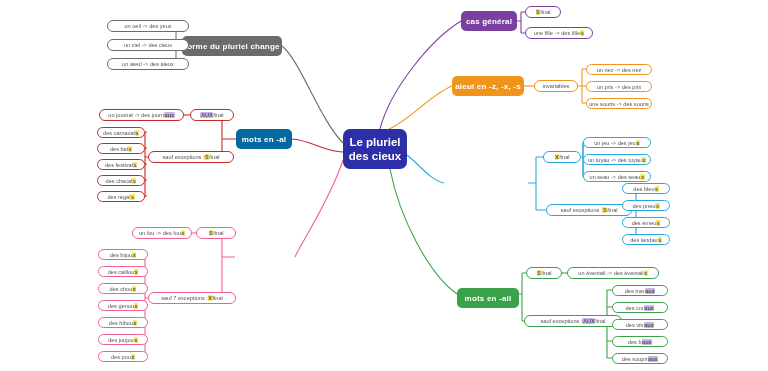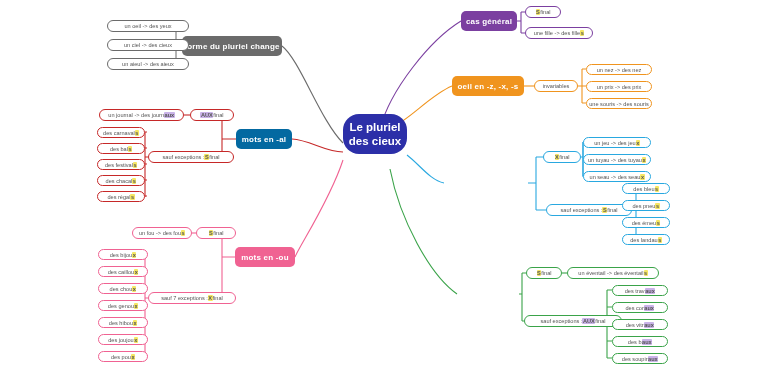--- a/index.html
+++ b/index.html
@@ -59,68 +59,68 @@
       <path d="M583,142 L584,142 M583,159 L584,159 M583,176 L584,176" stroke="#29a8e0"></path>
       <path d="M632,210 L636,210 M636,188 L636,239 M636,188 L622,188 M636,205 L622,205 M636,222 L622,222 M636,239 L622,239" stroke="#29a8e0"></path>
 
       <path d="M390,169 C400,220 430,275 457,294" stroke="#3aa349"></path>
       <path d="M519,294 L522,294 M522,273 L522,321 M522,273 L526,273 M522,321 L524,321" stroke="#3aa349"></path>
       <path d="M562,273 L567,273" stroke="#3aa349"></path>
       <path d="M622,321 L607,321 M607,290 L607,358 M607,290 L612,290 M607,307 L612,307 M607,324 L612,324 M607,341 L612,341 M607,358 L612,358" stroke="#3aa349"></path>
     </g>
   </svg>
 
-  <div class="node central" style="left:343px;top:114px;width:64px;height:40px;border-radius:16px;">
+  <div class="node central" style="left:343px;top:129px;width:64px;height:40px;">
     <span>
       <span>Le pluriel</span><br>
       <span>des cieux</span>
     </span>
   </div>
 
 <div class="node main" style="left: 182px; top: 36px; width: 100px; height: 20px; background: rgb(107, 107, 107);">forme du pluriel change</div>
     <div class="node leaf" style="left: 107px; top: 20px; width: 82px; height: 12px; border-color: rgb(107, 107, 107);">un oeil -&gt; des yeux</div>
     <div class="node leaf" style="left: 107px; top: 39px; width: 82px; height: 12px; border-color: rgb(107, 107, 107);">un ciel -&gt; des cieux</div>
     <div class="node leaf" style="left: 107px; top: 58px; width: 82px; height: 12px; border-color: rgb(107, 107, 107);">un aieul -&gt; des aieux</div>
     <div class="node main" style="left: 236px; top: 129px; width: 56px; height: 20px; background: #0369a1;">mots en -al</div>
     <div class="node leaf" style="left: 190px; top: 109px; width: 44px; height: 12px; border-color: rgb(198, 40, 40);"><span class="hl" style="background: rgb(201, 179, 232);">AUX</span> final</div>
     <div class="node leaf" style="left: 99px; top: 109px; width: 85px; height: 12px; border-color: rgb(198, 40, 40);">un journal -&gt; des journ<span class="hl" style="background: rgb(201, 179, 232);">aux</span></div>
     <div class="node leaf" style="left: 148px; top: 151px; width: 86px; height: 12px; border-color: rgb(198, 40, 40);">sauf exceptions : <span class="hl" style="background: rgb(245, 230, 99);">S</span> final</div>
     <div class="node leaf" style="left: 97px; top: 127px; width: 48px; height: 11px; border-color: rgb(198, 40, 40);">des carnaval<span class="hl" style="background: rgb(245, 230, 99);">s</span></div>
     <div class="node leaf" style="left: 97px; top: 143px; width: 48px; height: 11px; border-color: rgb(198, 40, 40);">des bal<span class="hl" style="background: rgb(245, 230, 99);">s</span></div>
     <div class="node leaf" style="left: 97px; top: 159px; width: 48px; height: 11px; border-color: rgb(198, 40, 40);">des festival<span class="hl" style="background: rgb(245, 230, 99);">s</span></div>
     <div class="node leaf" style="left: 97px; top: 175px; width: 48px; height: 11px; border-color: rgb(198, 40, 40);">des chacal<span class="hl" style="background: rgb(245, 230, 99);">s</span></div>
     <div class="node leaf" style="left: 97px; top: 191px; width: 48px; height: 11px; border-color: rgb(198, 40, 40);">des régal<span class="hl" style="background: rgb(245, 230, 99);">s</span></div>
-    <div class="node main" style="left: 235px; top: 247px; width: 60px; height: 20px; background: rgb(240, 98, 146);">mots en -ou</div>
     <div class="node leaf" style="left: 196px; top: 227px; width: 40px; height: 12px; border-color: rgb(240, 98, 146);"><span class="hl" style="background: rgb(245, 230, 99);">S</span> final</div>
     <div class="node leaf" style="left: 132px; top: 227px; width: 60px; height: 12px; border-color: rgb(240, 98, 146);">un fou -&gt; des fou<span class="hl" style="background: rgb(245, 230, 99);">s</span></div>
     <div class="node leaf" style="left: 148px; top: 292px; width: 88px; height: 12px; border-color: rgb(240, 98, 146);">sauf 7 exceptions : <span class="hl" style="background: rgb(245, 230, 99);">X</span> final</div>
     <div class="node leaf" style="left: 98px; top: 249px; width: 50px; height: 11px; border-color: rgb(240, 98, 146);">des bijou<span class="hl" style="background: rgb(245, 230, 99);">x</span></div>
     <div class="node leaf" style="left: 98px; top: 266px; width: 50px; height: 11px; border-color: rgb(240, 98, 146);">des caillou<span class="hl" style="background: rgb(245, 230, 99);">x</span></div>
     <div class="node leaf" style="left: 98px; top: 283px; width: 50px; height: 11px; border-color: rgb(240, 98, 146);">des chou<span class="hl" style="background: rgb(245, 230, 99);">x</span></div>
     <div class="node leaf" style="left: 98px; top: 300px; width: 50px; height: 11px; border-color: rgb(240, 98, 146);">des genou<span class="hl" style="background: rgb(245, 230, 99);">x</span></div>
     <div class="node leaf" style="left: 98px; top: 317px; width: 50px; height: 11px; border-color: rgb(240, 98, 146);">des hibou<span class="hl" style="background: rgb(245, 230, 99);">x</span></div>
     <div class="node leaf" style="left: 98px; top: 334px; width: 50px; height: 11px; border-color: rgb(240, 98, 146);">des joujou<span class="hl" style="background: rgb(245, 230, 99);">x</span></div>
     <div class="node leaf" style="left: 98px; top: 351px; width: 50px; height: 11px; border-color: rgb(240, 98, 146);">des pou<span class="hl" style="background: rgb(245, 230, 99);">x</span></div>
     <div class="node main" style="left: 461px; top: 11px; width: 56px; height: 20px; background: rgb(123, 63, 160);">cas général</div>
     <div class="node leaf" style="left: 525px; top: 6px; width: 36px; height: 12px; border-color: rgb(123, 63, 160);"><span class="hl" style="background: rgb(245, 230, 99);">S</span> final</div>
     <div class="node leaf" style="left: 525px; top: 27px; width: 68px; height: 12px; border-color: rgb(123, 63, 160);">une fille -&gt; des fille<span class="hl" style="background: rgb(245, 230, 99);">s</span></div>
-    <div class="node main" style="left: 452px; top: 76px; width: 72px; height: 20px; background: rgb(240, 148, 30);">oeil en -z, -x, -s</div>
+    <div class="node main" style="left: 452px; top: 76px; width: 72px; height: 20px; background: rgb(240, 148, 30);">aieul en -z, -x, -s</div>
     <div class="node leaf" style="left: 534px; top: 80px; width: 44px; height: 12px; border-color: rgb(240, 148, 30);">invariables</div>
     <div class="node leaf" style="left: 586px; top: 64px; width: 66px; height: 11px; border-color: rgb(240, 148, 30);">un nez -&gt; des nez</div>
     <div class="node leaf" style="left: 586px; top: 81px; width: 66px; height: 11px; border-color: rgb(240, 148, 30);">un prix -&gt; des prix</div>
     <div class="node leaf" style="left: 586px; top: 98px; width: 66px; height: 11px; border-color: rgb(240, 148, 30);">une souris -&gt; des souris</div>
     <div class="node leaf" style="left: 543px; top: 151px; width: 38px; height: 12px; border-color: rgb(41, 168, 224);"><span class="hl" style="background: rgb(245, 230, 99);">X</span> final</div>
     <div class="node leaf" style="left: 583px; top: 137px; width: 68px; height: 11px; border-color: rgb(41, 168, 224);">un jeu -&gt; des jeu<span class="hl" style="background: rgb(245, 230, 99);">x</span></div>
     <div class="node leaf" style="left: 583px; top: 154px; width: 68px; height: 11px; border-color: rgb(41, 168, 224);">un tuyau -&gt; des tuyau<span class="hl" style="background: rgb(245, 230, 99);">x</span></div>
     <div class="node leaf" style="left: 583px; top: 171px; width: 68px; height: 11px; border-color: rgb(41, 168, 224);">un seau -&gt; des seau<span class="hl" style="background: rgb(245, 230, 99);">x</span></div>
     <div class="node leaf" style="left: 546px; top: 204px; width: 86px; height: 12px; border-color: rgb(41, 168, 224);">sauf exceptions : <span class="hl" style="background: rgb(245, 230, 99);">S</span> final</div>
     <div class="node leaf" style="left: 622px; top: 183px; width: 48px; height: 11px; border-color: rgb(41, 168, 224);">des bleu<span class="hl" style="background: rgb(245, 230, 99);">s</span></div>
     <div class="node leaf" style="left: 622px; top: 200px; width: 48px; height: 11px; border-color: rgb(41, 168, 224);">des pneu<span class="hl" style="background: rgb(245, 230, 99);">s</span></div>
     <div class="node leaf" style="left: 622px; top: 217px; width: 48px; height: 11px; border-color: rgb(41, 168, 224);">des émeu<span class="hl" style="background: rgb(245, 230, 99);">s</span></div>
     <div class="node leaf" style="left: 622px; top: 234px; width: 48px; height: 11px; border-color: rgb(41, 168, 224);">des landau<span class="hl" style="background: rgb(245, 230, 99);">s</span></div>
+    <div class="node main" style="left: 457px; top: 288px; width: 62px; height: 20px; background: rgb(58, 163, 73);">mots en -ail</div>
     <div class="node leaf" style="left: 526px; top: 267px; width: 36px; height: 12px; border-color: rgb(58, 163, 73);"><span class="hl" style="background: rgb(245, 230, 99);">S</span> final</div>
     <div class="node leaf" style="left: 567px; top: 267px; width: 92px; height: 12px; border-color: rgb(58, 163, 73);">un éventail -&gt; des éventail<span class="hl" style="background: rgb(245, 230, 99);">s</span></div>
     <div class="node leaf" style="left: 524px; top: 315px; width: 98px; height: 12px; border-color: rgb(58, 163, 73);">sauf exceptions : <span class="hl" style="background: rgb(201, 179, 232);">AUX</span> final</div>
     <div class="node leaf" style="left: 612px; top: 285px; width: 56px; height: 11px; border-color: rgb(58, 163, 73);">des trav<span class="hl" style="background: rgb(201, 179, 232);">aux</span></div>
     <div class="node leaf" style="left: 612px; top: 302px; width: 56px; height: 11px; border-color: rgb(58, 163, 73);">des cor<span class="hl" style="background: rgb(201, 179, 232);">aux</span></div>
     <div class="node leaf" style="left: 612px; top: 319px; width: 56px; height: 11px; border-color: rgb(58, 163, 73);">des vitr<span class="hl" style="background: rgb(201, 179, 232);">aux</span></div>
     <div class="node leaf" style="left: 612px; top: 336px; width: 56px; height: 11px; border-color: rgb(58, 163, 73);">des b<span class="hl" style="background: rgb(201, 179, 232);">aux</span></div>
     <div class="node leaf" style="left: 612px; top: 353px; width: 56px; height: 11px; border-color: rgb(58, 163, 73);">des soupir<span class="hl" style="background: rgb(201, 179, 232);">aux</span></div>
   </div>
 

